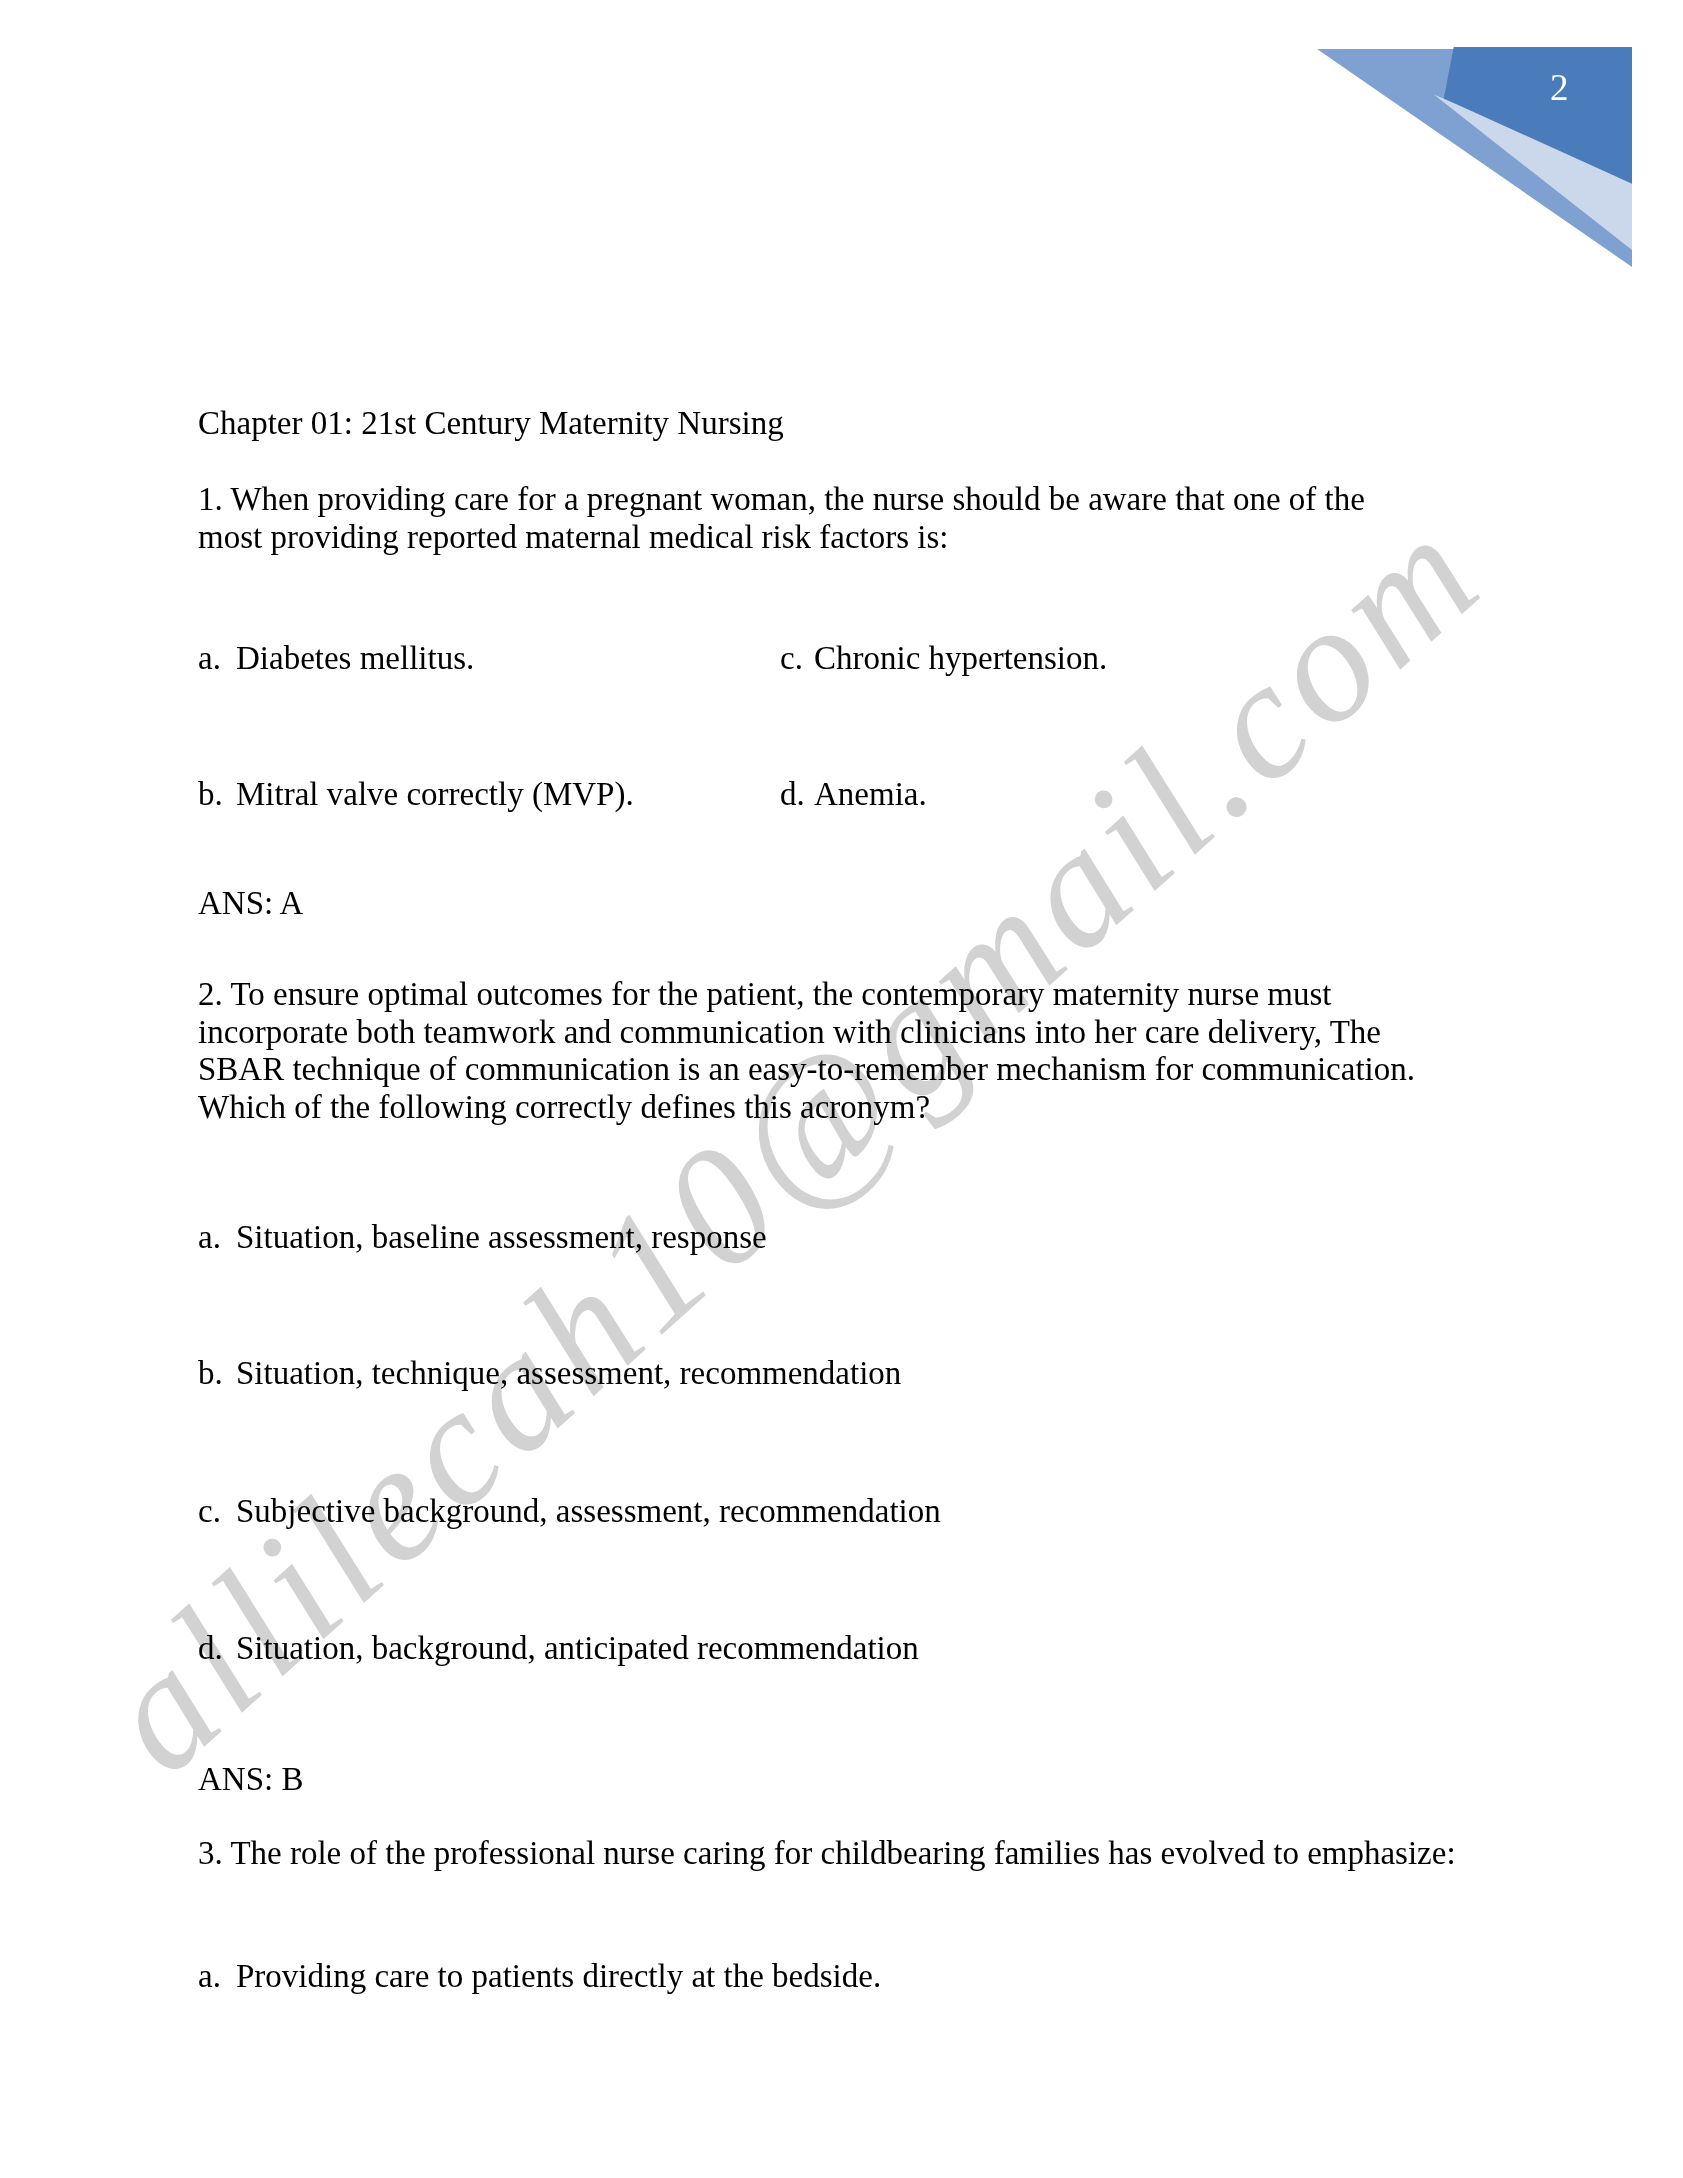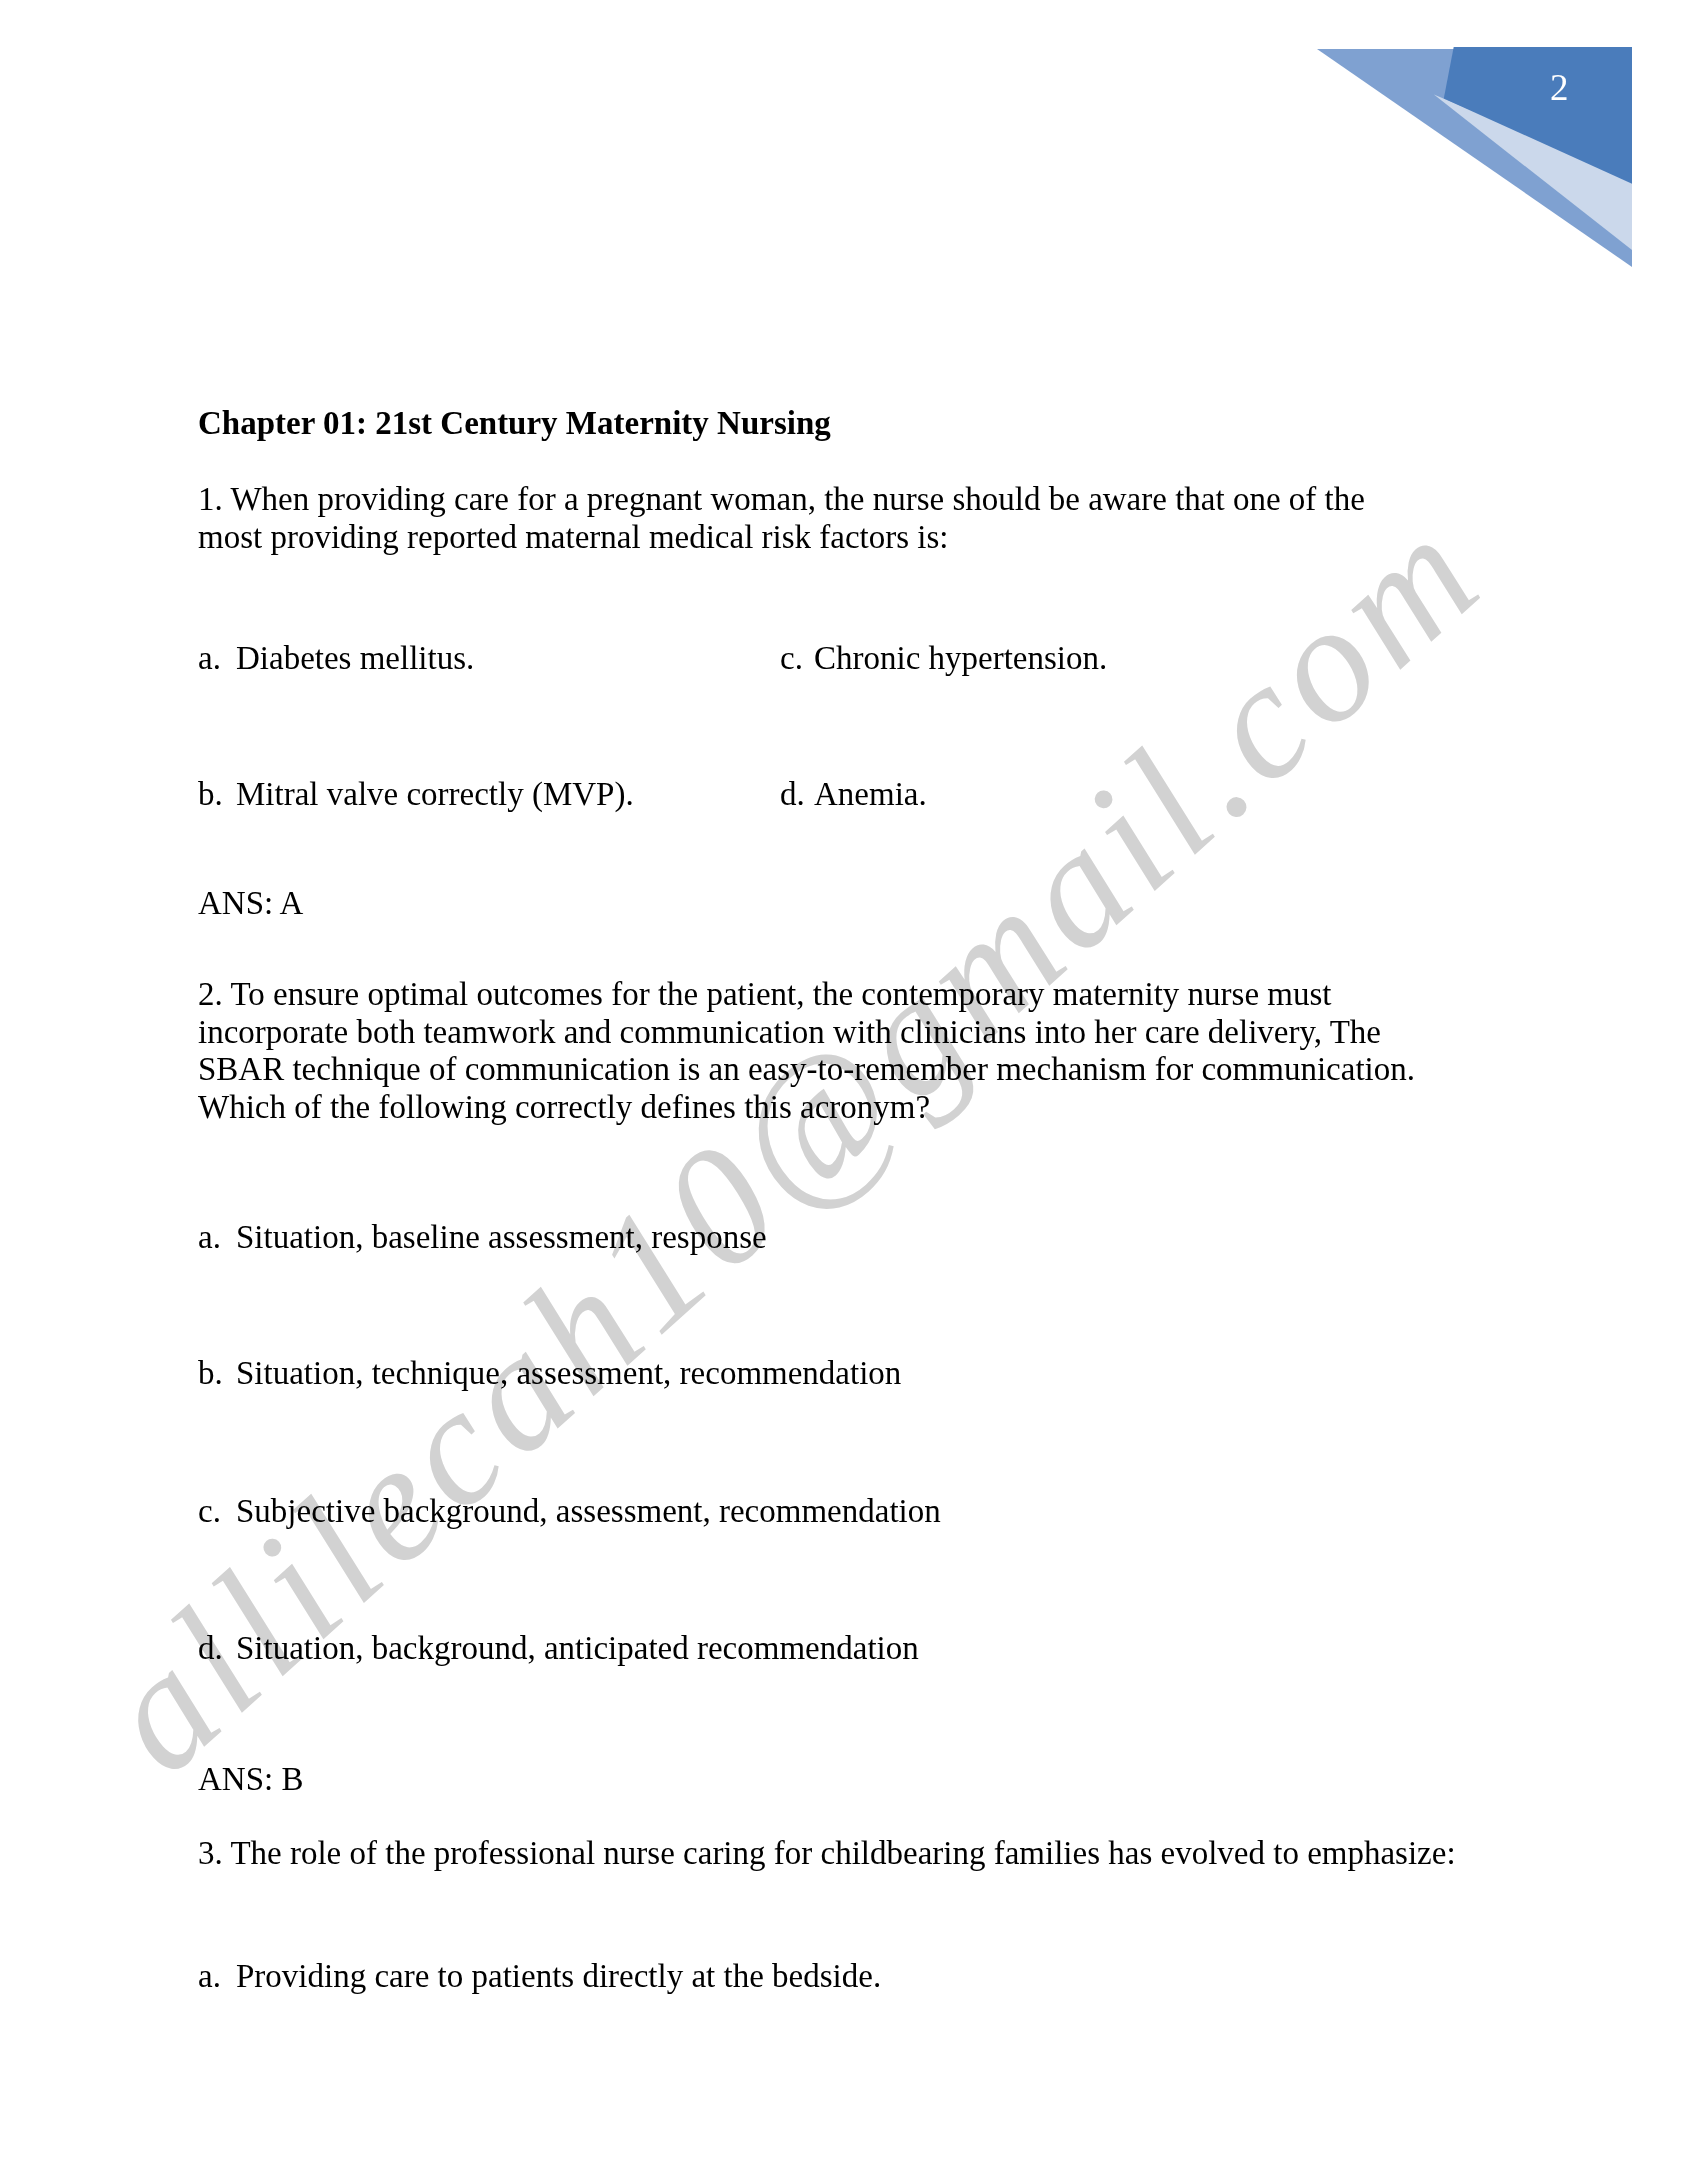--- a/index.html
+++ b/index.html
@@ -56,21 +56,21 @@
     z-index: 2;
   }
   .line {
     position: absolute;
     left: 198px;
     height: 38px;
     line-height: 38px;
     font-size: 33px;
     white-space: nowrap;
   }
-  .line.bold { font-weight: bold; }
+  .line.bold { font-weight: normal; }
   .optrow {
     position: absolute;
     left: 198px;
     height: 38px;
     line-height: 38px;
     font-size: 33px;
     width: 1386px;
   }
   .optrow .marker   { position: absolute; left: 0; white-space: nowrap; }
   .optrow .opttext  { position: absolute; left: 38px; white-space: nowrap; font-family: Liberation Serif, serif; }

